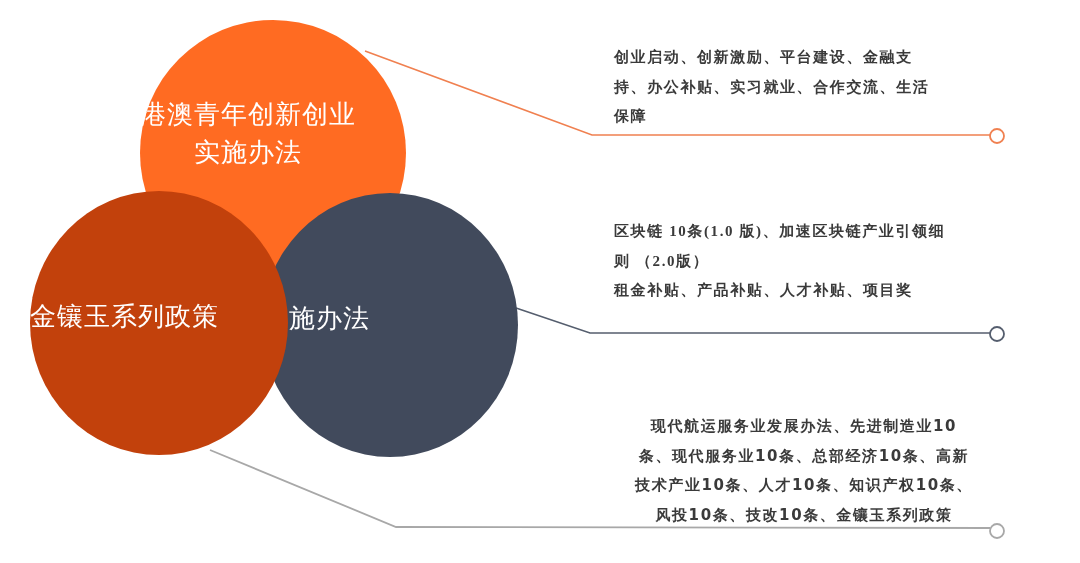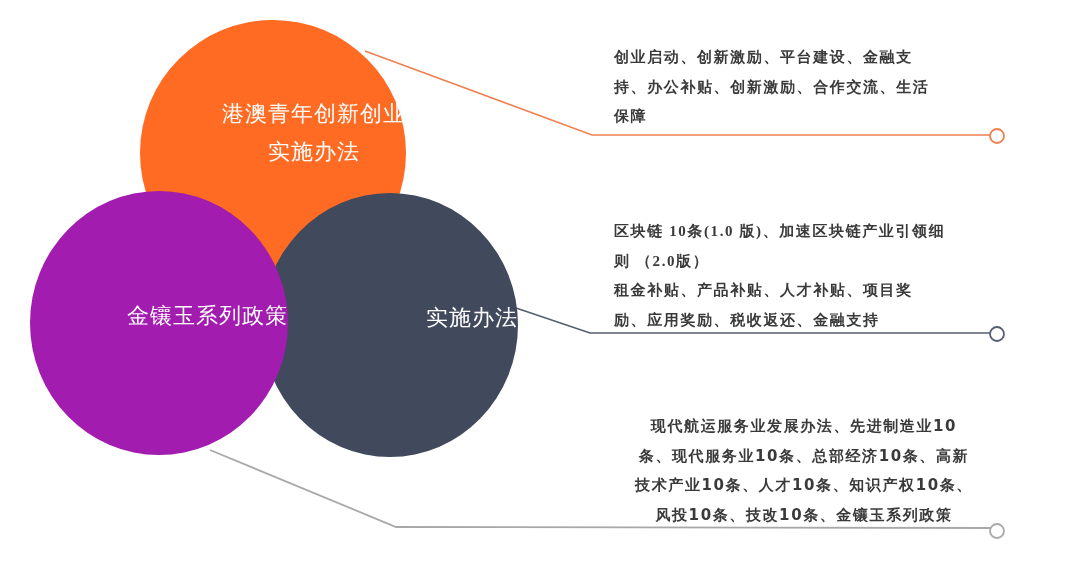--- a/index.html
+++ b/index.html
@@ -19,25 +19,25 @@
       left: 0;
       top: 0;
       width: 1080px;
       height: 563px;
     }
     .circle {
       position: absolute;
       border-radius: 50%;
       display: flex;
       align-items: center;
-      justify-content: flex-end;
+      justify-content: flex-start;
       text-align: center;
       color: #ffffff;
       font-family: "DejaVu Serif", "Liberation Serif", serif;
-      font-size: 22px;
+      font-size: 26px;
       line-height: 38px;
       letter-spacing: 1px;
     }
     .circle-label {
       display: block;
       white-space: pre-line;
     }
     #circle-orange {
       left: 140px;
       top: 20px;
@@ -118,35 +118,34 @@
 
   <div class="circle" id="circle-orange" style="background:#FF6B22;">
     <span class="circle-label">港澳青年创新创业
 实施办法</span>
   </div>
 
   <div class="circle" id="circle-dark" style="background:#414A5C;">
     <span class="circle-label">实施办法</span>
   </div>
 
-  <div class="circle" id="circle-gray" style="background:#a21caf;">
+  <div class="circle" id="circle-gray" style="background:#c2410c;">
     <span class="circle-label">金镶玉系列政策</span>
   </div>
 
   <div class="desc" id="desc-1">
     <span class="desc-line">创业启动、创新激励、平台建设、金融支</span>
-    <span class="desc-line">持、办公补贴、创新激励、合作交流、生活</span>
+    <span class="desc-line">持、办公补贴、实习就业、合作交流、生活</span>
     <span class="desc-line">保障</span>
   </div>
 
   <div class="desc" id="desc-2">
     <span class="desc-line">区块链 10条(1.0 版)、加速区块链产业引领细</span>
     <span class="desc-line">则 （2.0版）</span>
     <span class="desc-line">租金补贴、产品补贴、人才补贴、项目奖</span>
-    <span class="desc-line">励、应用奖励、税收返还、金融支持</span>
   </div>
 
   <div class="desc" id="desc-3">
     <span class="desc-line">现代航运服务业发展办法、先进制造业10</span>
     <span class="desc-line">条、现代服务业10条、总部经济10条、高新</span>
     <span class="desc-line">技术产业10条、人才10条、知识产权10条、</span>
     <span class="desc-line">风投10条、技改10条、金镶玉系列政策</span>
   </div>
 
 </div>

